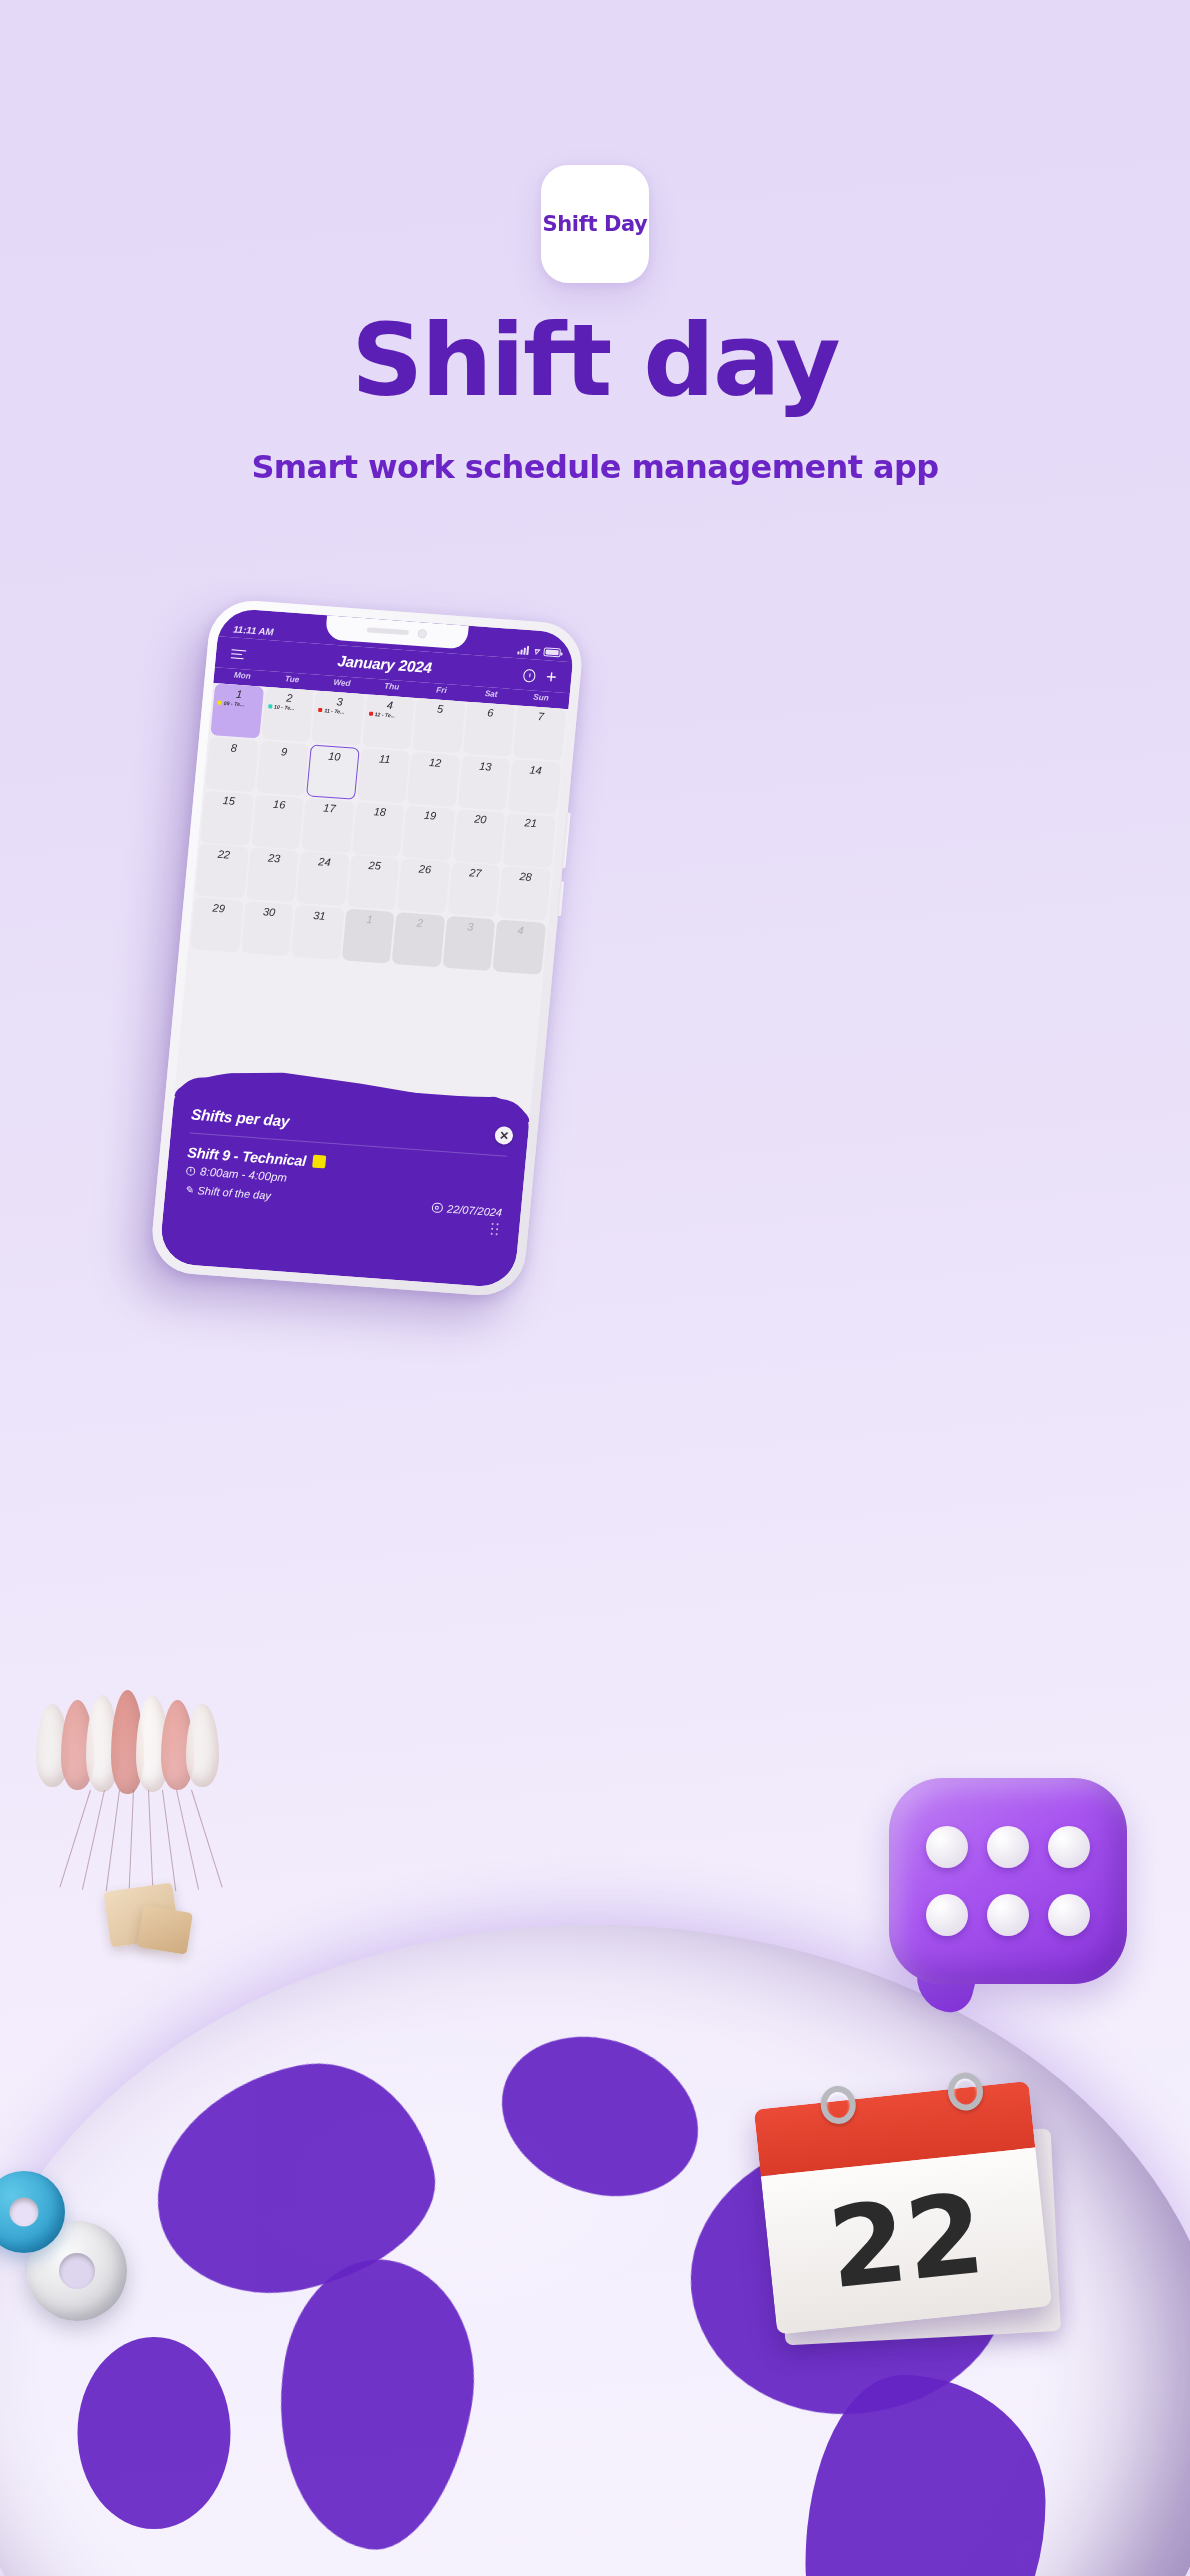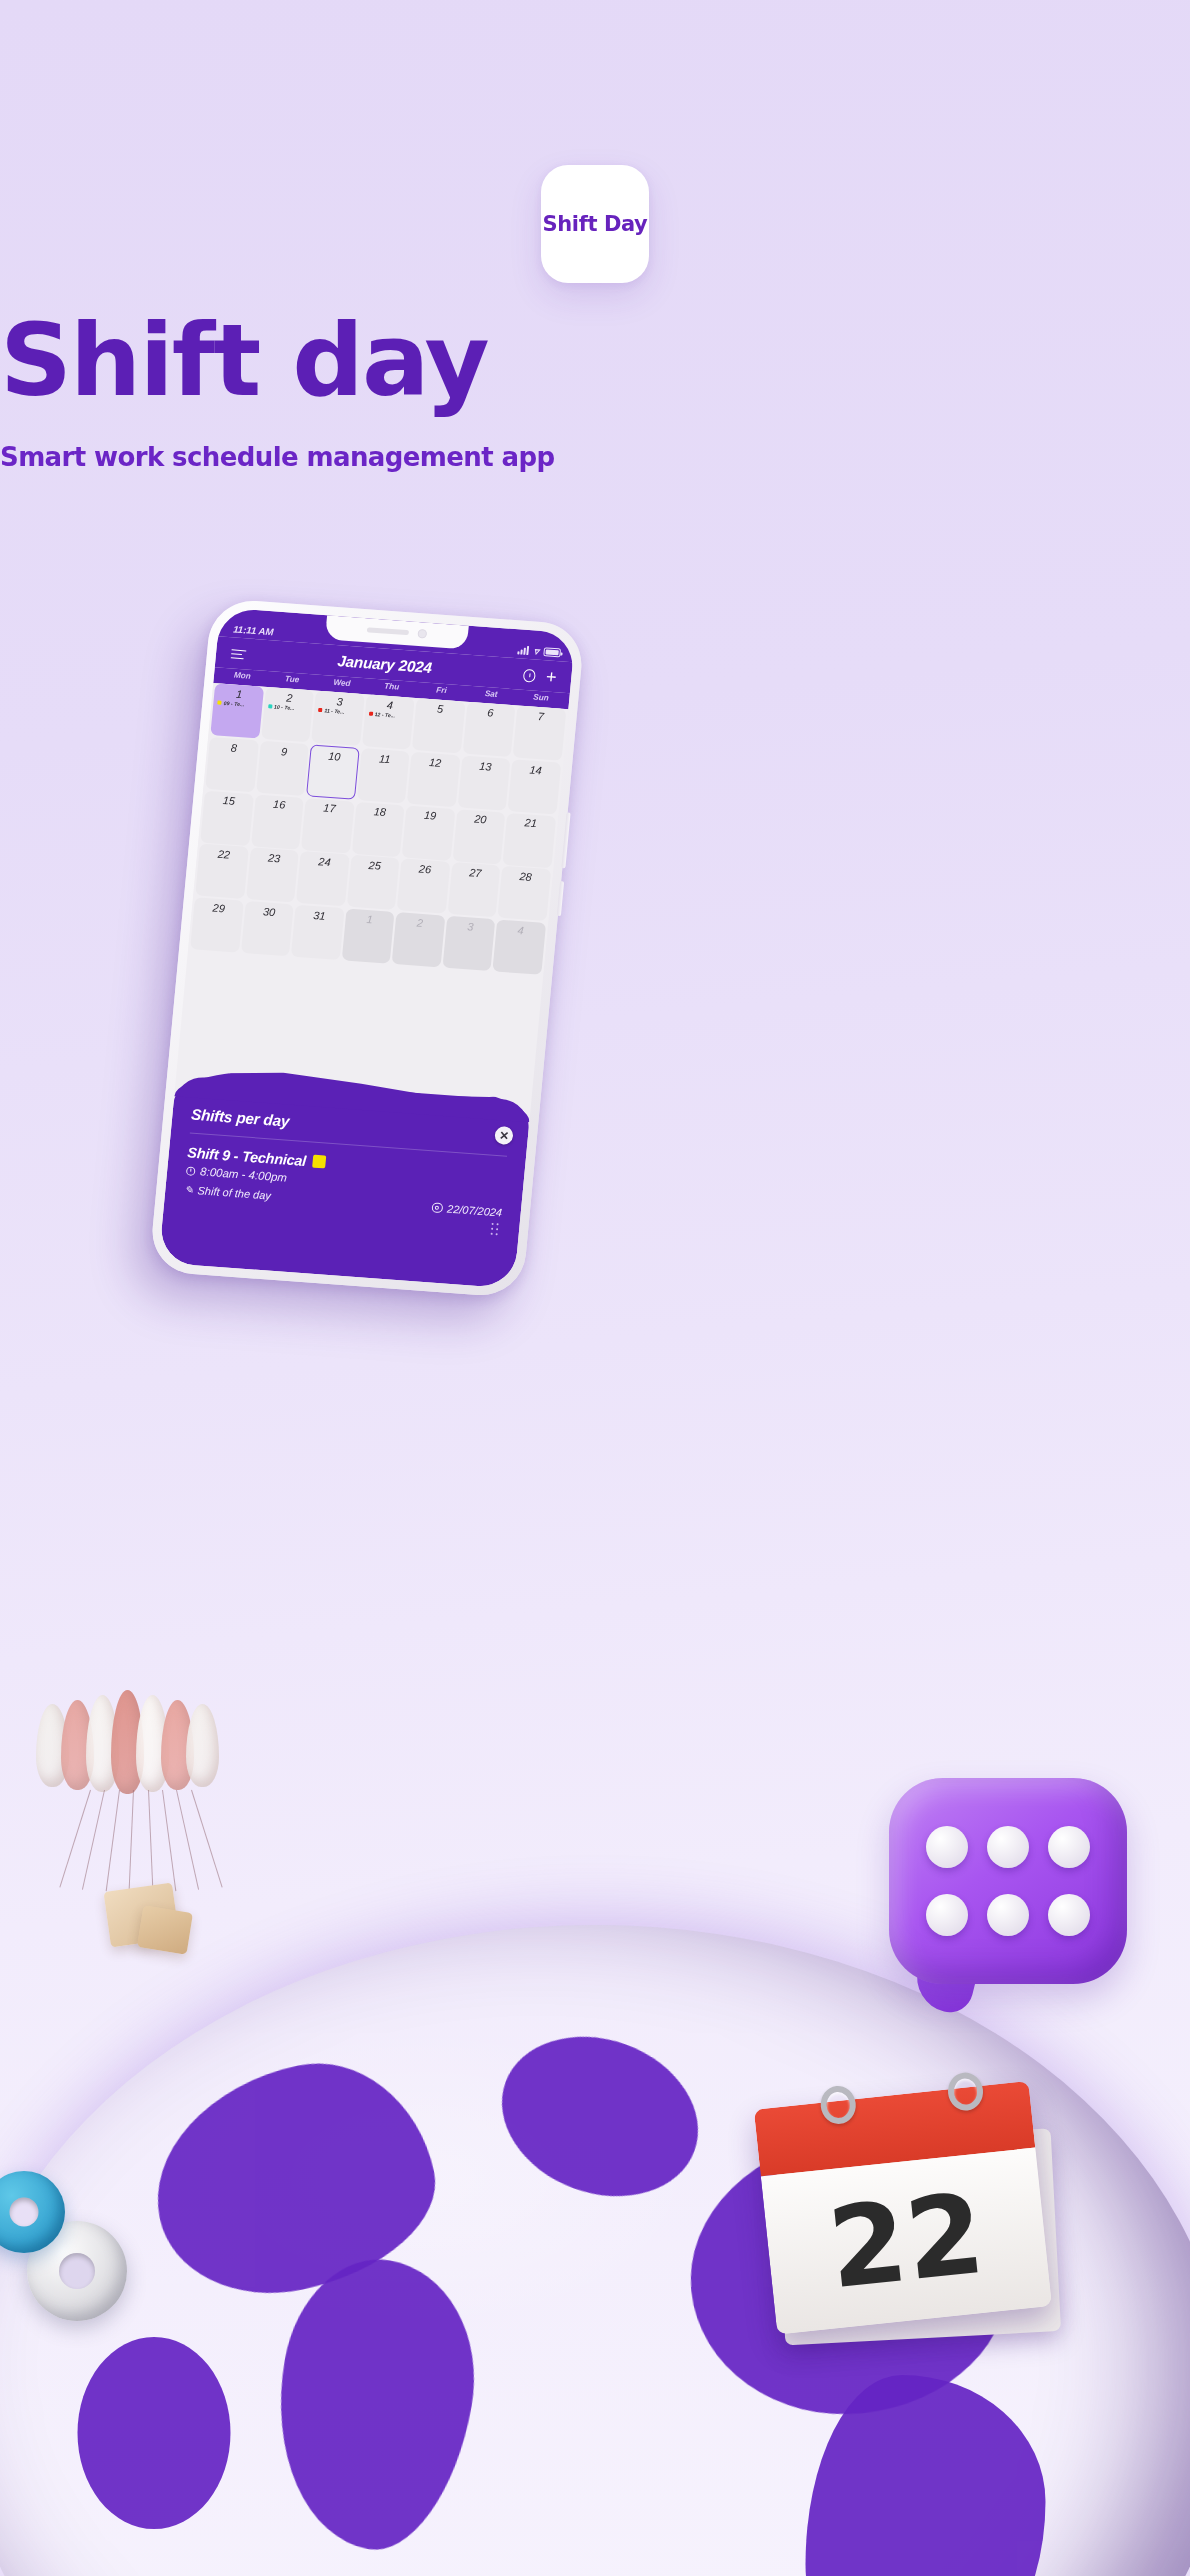--- a/index.html
+++ b/index.html
@@ -4,41 +4,41 @@
 <style>
   *{margin:0;padding:0;box-sizing:border-box;}
   html,body{width:1190px;height:2576px;overflow:hidden;}
   body{
     font-family:"Liberation Sans",sans-serif;
     background:linear-gradient(175deg,#e4d9f7 0%,#e6dcf8 28%,#ece4fa 52%,#f2ecfc 72%,#f6f2fd 100%);
     position:relative;
   }
 
   
-  .hero{position:absolute;top:0;left:0;width:1190px;height:863px;}
+  .hero{position:absolute;top:0;left:0;width:1190px;height:863px;text-align:center;}
 
   .app-icon{
     position:absolute;left:50%;top:165px;transform:translateX(-50%);
     width:108px;height:118px;background:#ffffff;border-radius:27px;
     box-shadow:0 13.4px 33px rgba(92,40,170,.13), 0 2.9px 8.6px rgba(92,40,170,.08);
     display:flex;align-items:center;justify-content:center;
   }
   .app-icon-text{
     font-size:21px;font-weight:bold;color:#6723bd;letter-spacing:-0.4px;
     font-family:"DejaVu Sans",sans-serif;
   }
 
   .headline{
     position:absolute;left:0;right:0;top:311px;
     font-size:100px;line-height:100px;font-weight:bold;color:#5c1fb5;
     letter-spacing:-1.9px;font-family:"DejaVu Sans",sans-serif;
   }
   .subhead{
-    position:absolute;left:0;right:0;top:436px;
-    font-size:26px;line-height:42px;font-weight:bold;color:#6b25c6;
+    position:absolute;left:0;right:0;top:446px;
+    font-size:32px;line-height:42px;font-weight:bold;color:#6b25c6;
     letter-spacing:-0.6px;font-family:"DejaVu Sans",sans-serif;
   }
 
   
   .globe{
     position:absolute;left:50%;bottom:-307px;transform:translateX(-50%);
     width:1265px;height:958px;border-radius:50%;
     background:
       radial-gradient(circle at 36% 26%, #c9a9f5 0%, #a濾 0%),
       radial-gradient(circle at 34% 24%, #bb94f2 0%, #9a5ee8 42%, #7b34d8 68%, #5c1fb0 100%);

